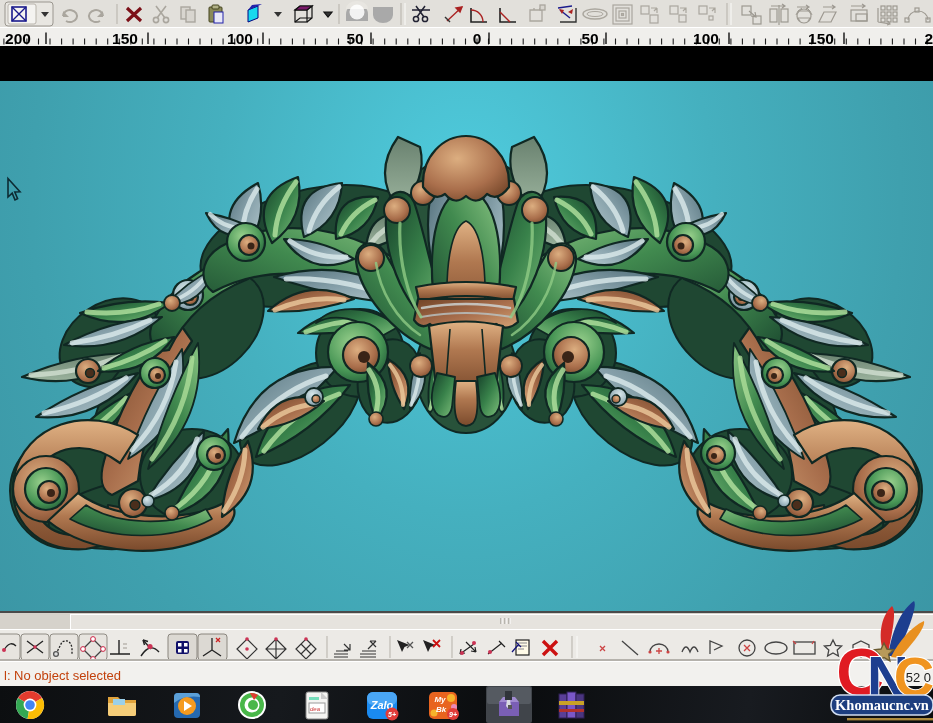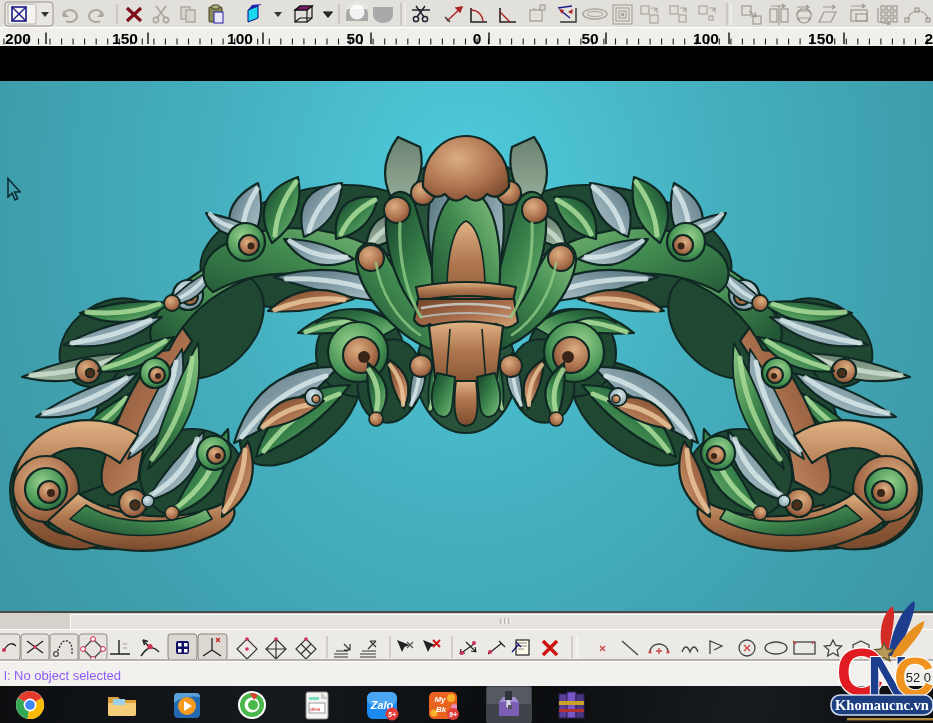--- a/index.html
+++ b/index.html
@@ -6,21 +6,21 @@
 #root{position:relative;width:933px;height:516px;background:#d9d6d0;}
 #toolbar{position:absolute;left:0;top:0;width:933px;height:28px;background:#e2e0db;}
 #ruler{position:absolute;left:0;top:27px;width:933px;height:19px;background:#f0efec;border-top:1px solid #fff;}
 #blackstrip{position:absolute;left:0;top:46px;width:933px;height:35px;background:#000;}
 #canvas{position:absolute;left:0;top:81px;width:933px;height:530px;background:radial-gradient(620px 780px at 466px 120px,#4fccde 0%,#45b0bf 40%,#3fa0ae 70%,#3a93a2 100%);}
 #csep{position:absolute;left:0;top:611px;width:933px;height:2px;background:#4a4a4a;}
 #hscroll{position:absolute;left:0;top:613px;width:933px;height:16px;background:#d6d2cb;}
 #hthumb{position:absolute;left:70px;top:1px;width:863px;height:14px;background:#e6e3de;border-top:1px solid #fff;border-left:1px solid #fff;border-bottom:1px solid #9a968f;box-shadow:inset -1px 0 0 #9a968f;}
 #btool{position:absolute;left:0;top:629px;width:933px;height:32px;background:#eceae6;border-top:1px solid #fff;}
 #status{position:absolute;left:0;top:661px;width:933px;height:25px;background:#f2f1ee;border-top:1px solid #fff;box-shadow:0 -2px 0 #b5b2ac;}
-#status span{position:absolute;left:4px;top:6px;font-size:13px;color:#8b5cf6;}
+#status span{position:absolute;left:4px;top:6px;font-size:13px;color:#c2410c;}
 #taskbar{position:absolute;left:0;top:686px;width:933px;height:37px;background:linear-gradient(100deg,#0c0e10 0%,#16191d 30%,#0a0c0e 55%,#181b20 80%,#0a0c0e 100%);font-style:italic;}
 #logo{position:absolute;right:0;top:598px;}
 </style>
 </head>
 <body>
 <div id="root">
   <div id="toolbar">
   <svg width="933" height="28" xmlns="http://www.w3.org/2000/svg">
 
     <rect x="5" y="2" width="48" height="24" rx="3" fill="#e8e6e1" stroke="#9a968f"></rect>

